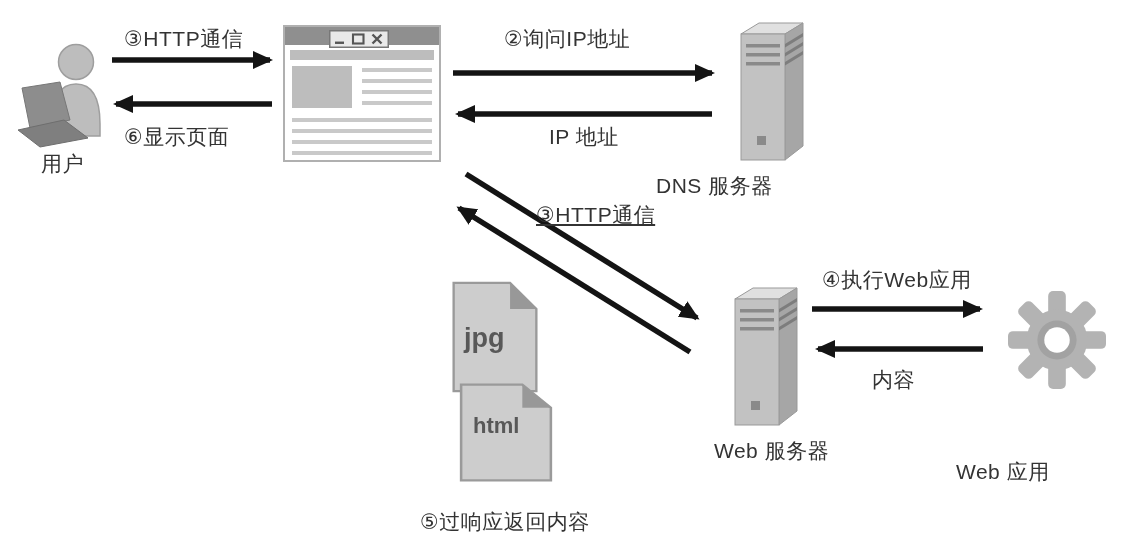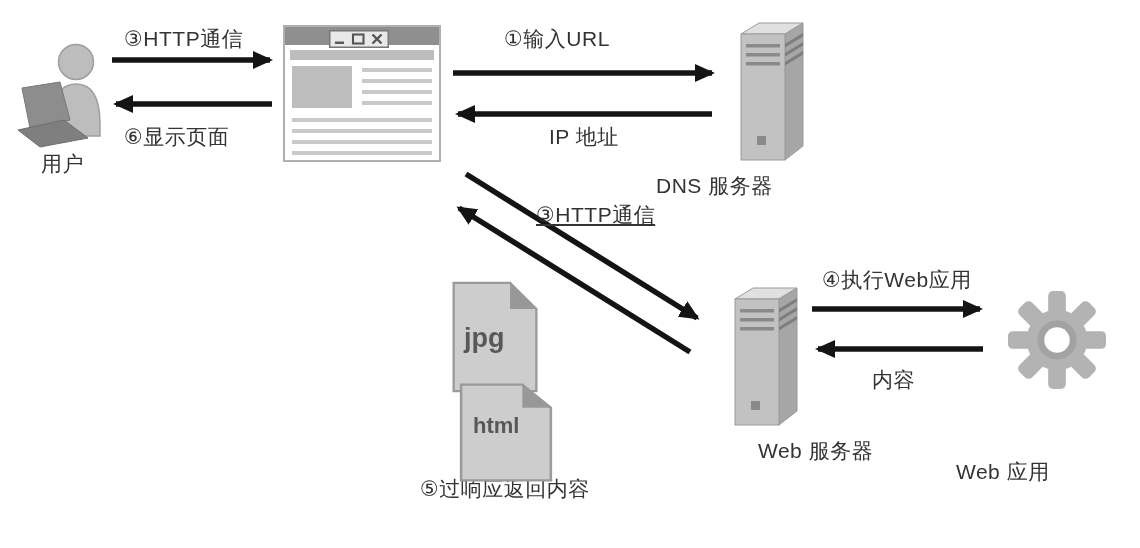--- a/index.html
+++ b/index.html
@@ -46,23 +46,23 @@
   .lbl-input-url    { left:124px; top:25px; }
   .lbl-display-page { left:124px; top:123px; }
   .lbl-query-ip     { left:504px; top:25px; }
   .lbl-ip-address   { left:549px; top:123px; }
   .lbl-http         { left:536px; top:201px;text-decoration:underline; }
   .lbl-exec         { left:822px; top:266px; }
   .lbl-content      { left:872px; top:366px; }
   .lbl-user         { left:41px;  top:150px; }
   .lbl-browser      { left:304px; top:172px; }
   .lbl-dns          { left:656px; top:172px; }
-  .lbl-webserver    { left:714px; top:437px;margin-left:44px; }
+  .lbl-webserver    { left:714px; top:437px; }
   .lbl-webapp       { left:956px;top:416px;margin-top:42px; }
-  .lbl-files        { left:420px; top:475px; }
+  .lbl-files        { left:420px; top:508px; }
 </style>
 </head>
 <body>
 
 <div class="canvas">
 
   <svg class="arrows">
     <defs>
       <marker id="ah" markerUnits="userSpaceOnUse" markerWidth="20" markerHeight="18" refX="17" refY="9" orient="auto">
         <path d="M0,0 L20,9 L0,18 Z" fill="#141414"></path>
@@ -171,21 +171,21 @@
   <div class="file file-html">
     <svg viewBox="0 0 100 120" preserveAspectRatio="none">
       <path d="M6,2 L66,2 L94,30 L94,118 L6,118 Z" fill="#cdcdcd" stroke="#9a9a9a" stroke-width="2.5"></path>
       <path d="M66,2 L66,30 L94,30 Z" fill="#989898"></path>
     </svg>
     <div class="ftext">html</div>
   </div>
 
   <div class="lbl lbl-input-url">③HTTP通信</div>
   <div class="lbl lbl-display-page">⑥显示页面</div>
-  <div class="lbl lbl-query-ip">①输入URL</div>
+  <div class="lbl lbl-query-ip">②询问IP地址</div>
   <div class="lbl lbl-ip-address">IP 地址</div>
   <div class="lbl lbl-http">③HTTP通信</div>
   <div class="lbl lbl-exec">④执行Web应用</div>
   <div class="lbl lbl-content">内容</div>
 
   <div class="lbl lbl-user">用户</div>
   <div class="lbl lbl-dns">DNS 服务器</div>
   <div class="lbl lbl-webserver">Web 服务器</div>
   <div class="lbl lbl-webapp">Web 应用</div>
   <div class="lbl lbl-files">⑤过响应返回内容</div>

